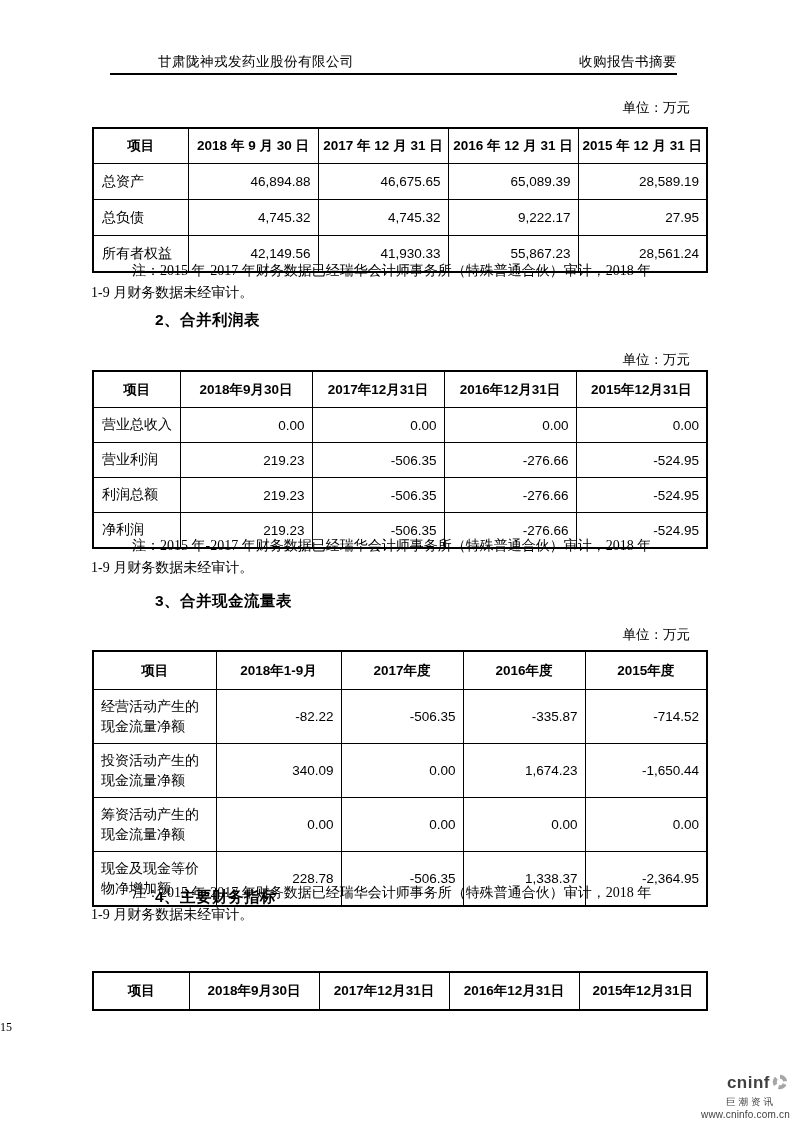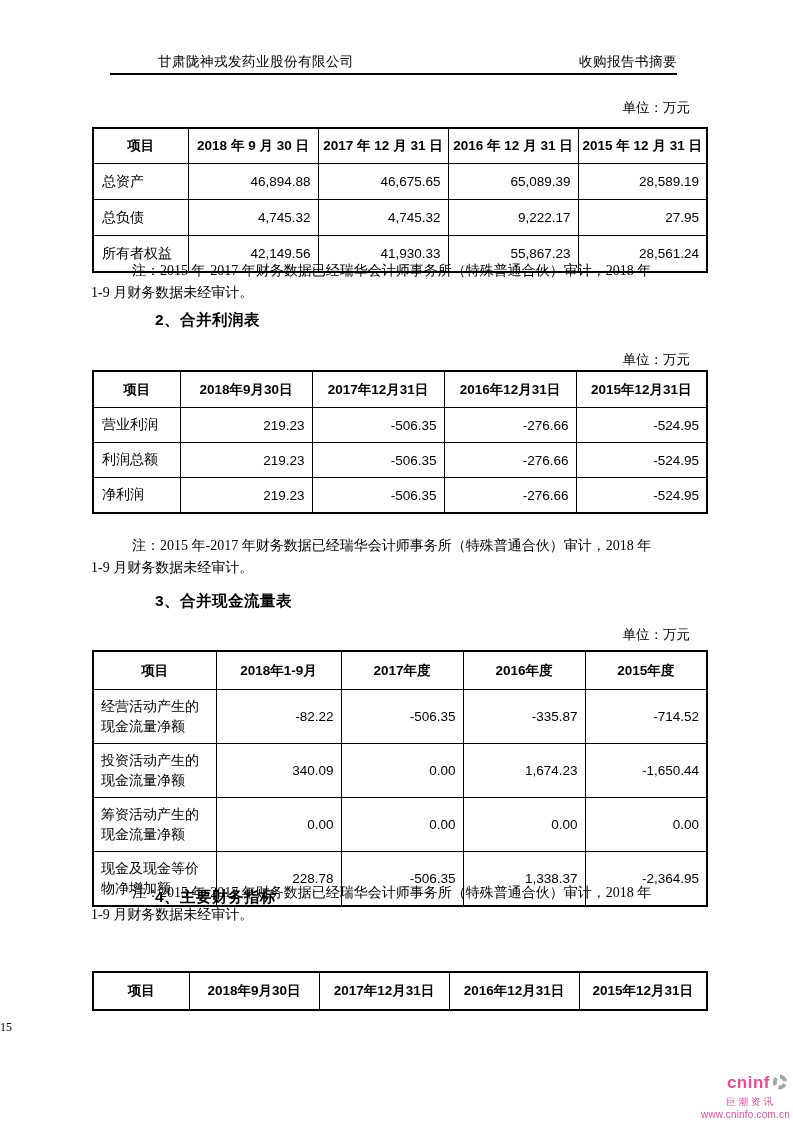--- a/index.html
+++ b/index.html
@@ -32,21 +32,21 @@
   .fin-table td.label{font-size:14px;text-align:left;padding:2px 4px 2px 8px;}
   .fin-table td.num{font-family:"Liberation Sans","DejaVu Sans",sans-serif;font-size:13.5px;
     text-align:right;padding-right:7px;margin-left:33px;}
   .t1{top:127px;width:614px;} .t1 th{height:34px;} .t1 td{height:31px;}
   .t2{top:370px;width:614px;} .t2 th{height:35px;} .t2 td{height:30px;}
   .t3{top:650px;width:614px;} .t3 th{height:37px;} .t3 td{height:47px;}
   .t3 td.label{font-size:14px;line-height:20px;padding:3px 4px 3px 7px;}
   .t4{top:971px;width:614px;} .t4 th{height:36px;}
   
   .page-num{position:absolute;left:0;right:0;top:1020px;text-align:left;font-size:12px;}
-  .cninfo{position:absolute;right:3px;top:1074px;text-align:right;color:#ec4899;
+  .cninfo{position:absolute;right:3px;top:1074px;text-align:right;color:#404040;
     font-family:"Liberation Sans","DejaVu Sans",sans-serif;line-height:1;}
   .cninfo .brand-row{font-weight:700;font-size:17px;letter-spacing:.5px;padding-right:2px;}
   .cninfo .swirl{display:inline-block;vertical-align:-2px;margin-left:2px;}
   .cninfo .cn-name{font-size:9.5px;letter-spacing:3px;margin-top:4px;padding-right:14px;}
   .cninfo .url{font-size:10px;margin-top:3px;letter-spacing:.2px;}
 </style>
 </head>
 <body>
 
 <div class="page">
@@ -116,20 +116,27 @@
       </colgroup>
     <tbody>
         <tr>
       <th>项目</th>
       <th>2018年9月30日</th>
       <th>2017年12月31日</th>
       <th>2016年12月31日</th>
       <th>2015年12月31日</th>
     </tr>
     <tr>
+      <td class="label">营业总收入</td>
+      <td class="num">0.00</td>
+      <td class="num">0.00</td>
+      <td class="num">0.00</td>
+      <td class="num">0.00</td>
+    </tr>
+    <tr>
       <td class="label">营业利润</td>
       <td class="num">219.23</td>
       <td class="num">-506.35</td>
       <td class="num">-276.66</td>
       <td class="num">-524.95</td>
     </tr>
     <tr>
       <td class="label">利润总额</td>
       <td class="num">219.23</td>
       <td class="num">-506.35</td>

